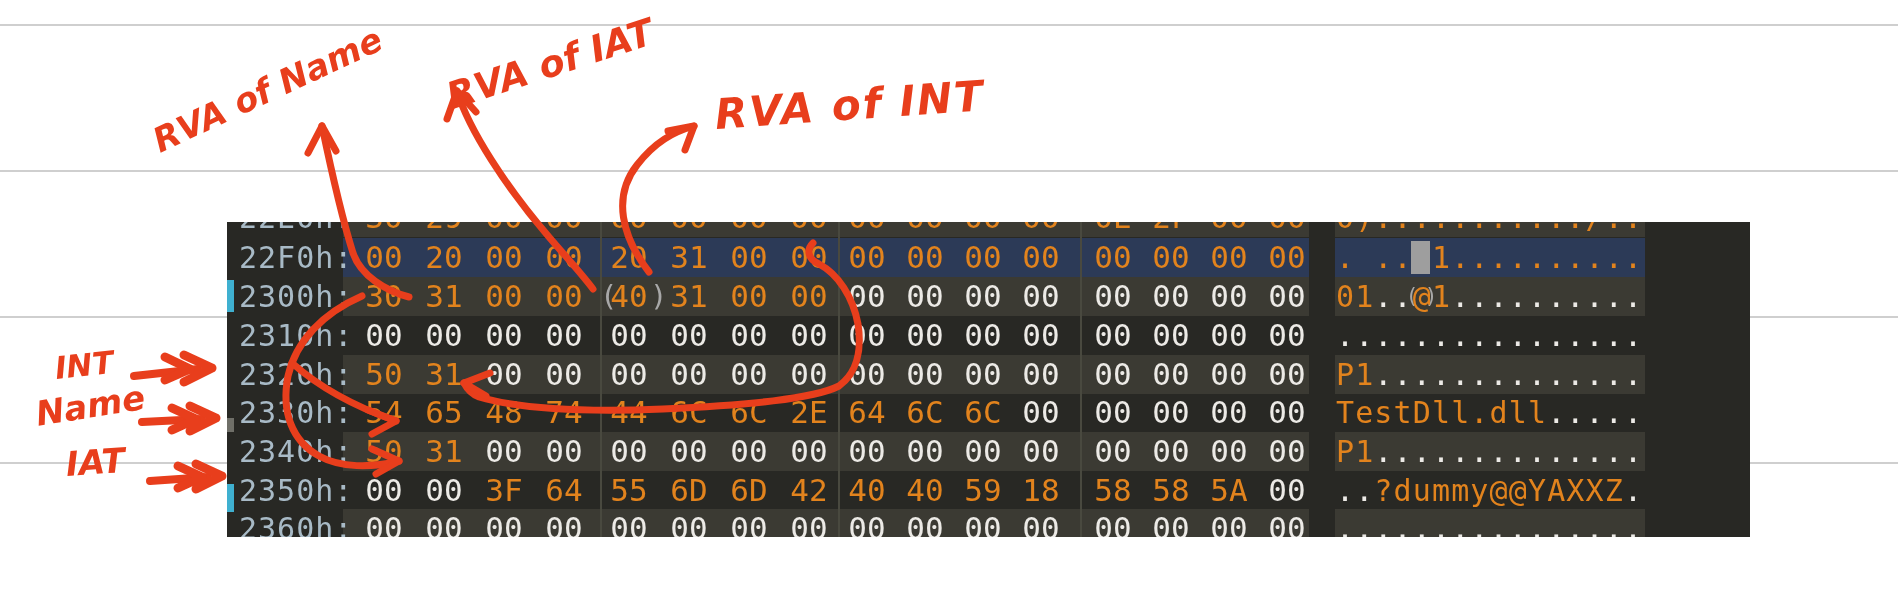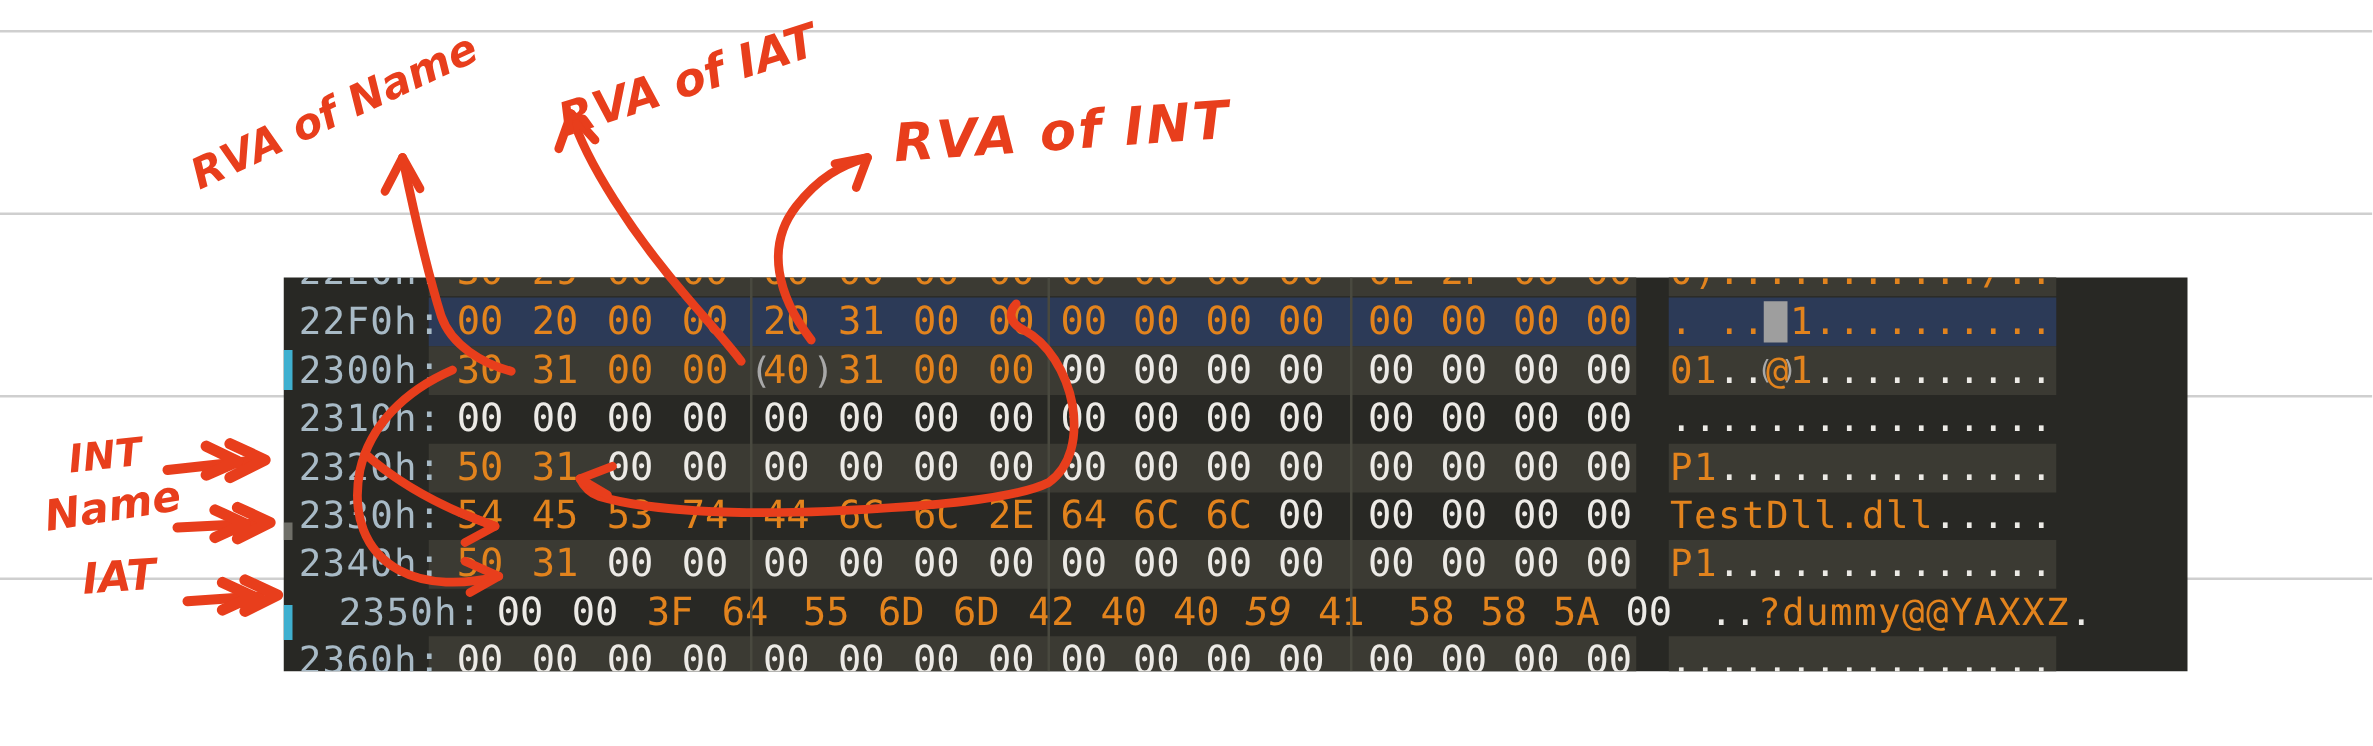--- a/index.html
+++ b/index.html
@@ -234,22 +234,22 @@
           <span class="ach cw" style="left: 1300px;">.</span>
           <span class="ach cw" style="left: 1319.2px;">.</span>
           <span class="ach cw" style="left: 1338.4px;">.</span>
           <span class="ach cw" style="left: 1357.6px;">.</span>
           <span class="ach cw" style="left: 1376.8px;">.</span>
           <span class="ach cw" style="left: 1396px;">.</span>
         </div>
         <div class="hexrow" style="top: 171px;">
           <span class="off">2330h:</span>
           <span class="byte co" style="left: 138px;">54</span>
-          <span class="byte co" style="left: 198px;">45</span>
-          <span class="byte co" style="left: 258px;">53</span>
+          <span class="byte co" style="left: 198px;">65</span>
+          <span class="byte co" style="left: 258px;">48</span>
           <span class="byte co" style="left: 318px;">74</span>
           <span class="byte co" style="left: 383px;">44</span>
           <span class="byte co" style="left: 443px;">6C</span>
           <span class="byte co" style="left: 503px;">6C</span>
           <span class="byte co" style="left: 563px;">2E</span>
           <span class="byte co" style="left: 621px;">64</span>
           <span class="byte co" style="left: 679px;">6C</span>
           <span class="byte co" style="left: 737px;">6C</span>
           <span class="byte cw" style="left: 795px;">00</span>
           <span class="byte cw" style="left: 867px;">00</span>
@@ -303,34 +303,34 @@
           <span class="ach cw" style="left: 1242.4px;">.</span>
           <span class="ach cw" style="left: 1261.6px;">.</span>
           <span class="ach cw" style="left: 1280.8px;">.</span>
           <span class="ach cw" style="left: 1300px;">.</span>
           <span class="ach cw" style="left: 1319.2px;">.</span>
           <span class="ach cw" style="left: 1338.4px;">.</span>
           <span class="ach cw" style="left: 1357.6px;">.</span>
           <span class="ach cw" style="left: 1376.8px;">.</span>
           <span class="ach cw" style="left: 1396px;">.</span>
         </div>
-        <div class="hexrow" style="top: 249px; margin-left: 32px;">
+        <div class="hexrow" style="top: 249px;">
           <span class="off">2350h:</span>
           <span class="byte cw" style="left: 138px;">00</span>
           <span class="byte cw" style="left: 198px;">00</span>
           <span class="byte co" style="left: 258px;">3F</span>
           <span class="byte co" style="left: 318px;">64</span>
           <span class="byte co" style="left: 383px;">55</span>
           <span class="byte co" style="left: 443px;">6D</span>
           <span class="byte co" style="left: 503px;">6D</span>
           <span class="byte co" style="left: 563px;">42</span>
           <span class="byte co" style="left: 621px;">40</span>
           <span class="byte co" style="left: 679px;">40</span>
-          <span class="byte co" style="left: 737px; font-style: italic;">59</span>
-          <span class="byte co" style="left: 795px;">41</span>
+          <span class="byte co" style="left: 737px;">59</span>
+          <span class="byte co" style="left: 795px;">18</span>
           <span class="byte co" style="left: 867px;">58</span>
           <span class="byte co" style="left: 925px;">58</span>
           <span class="byte co" style="left: 983px;">5A</span>
           <span class="byte cw" style="left: 1041px;">00</span>
           <span class="ach cw" style="left: 1108px;">.</span>
           <span class="ach cw" style="left: 1127.2px;">.</span>
           <span class="ach co" style="left: 1146.4px;">?</span>
           <span class="ach co" style="left: 1165.6px;">d</span>
           <span class="ach co" style="left: 1184.8px;">u</span>
           <span class="ach co" style="left: 1204px;">m</span>

